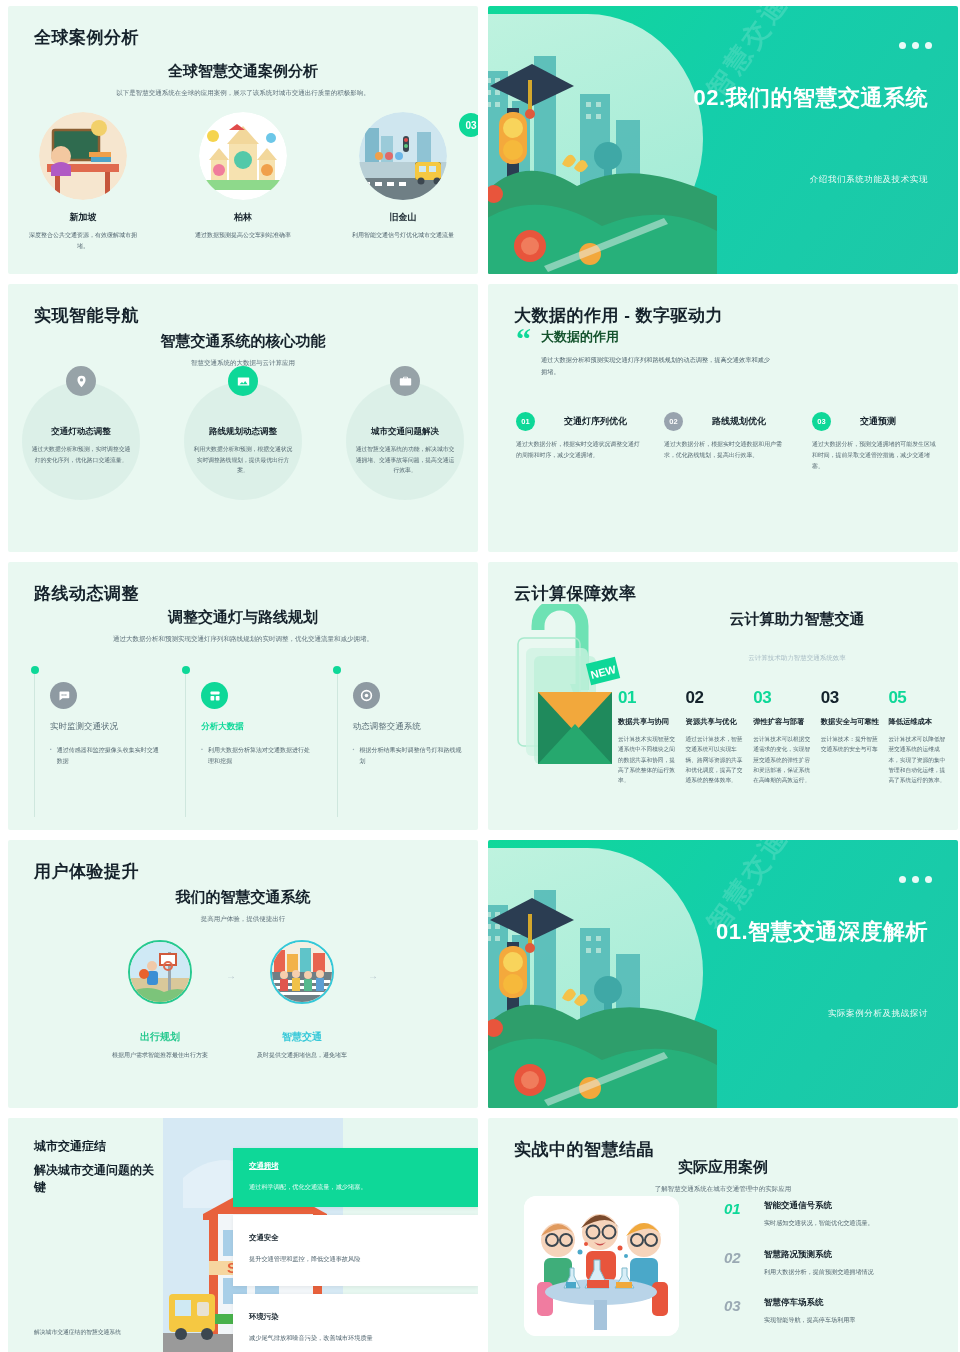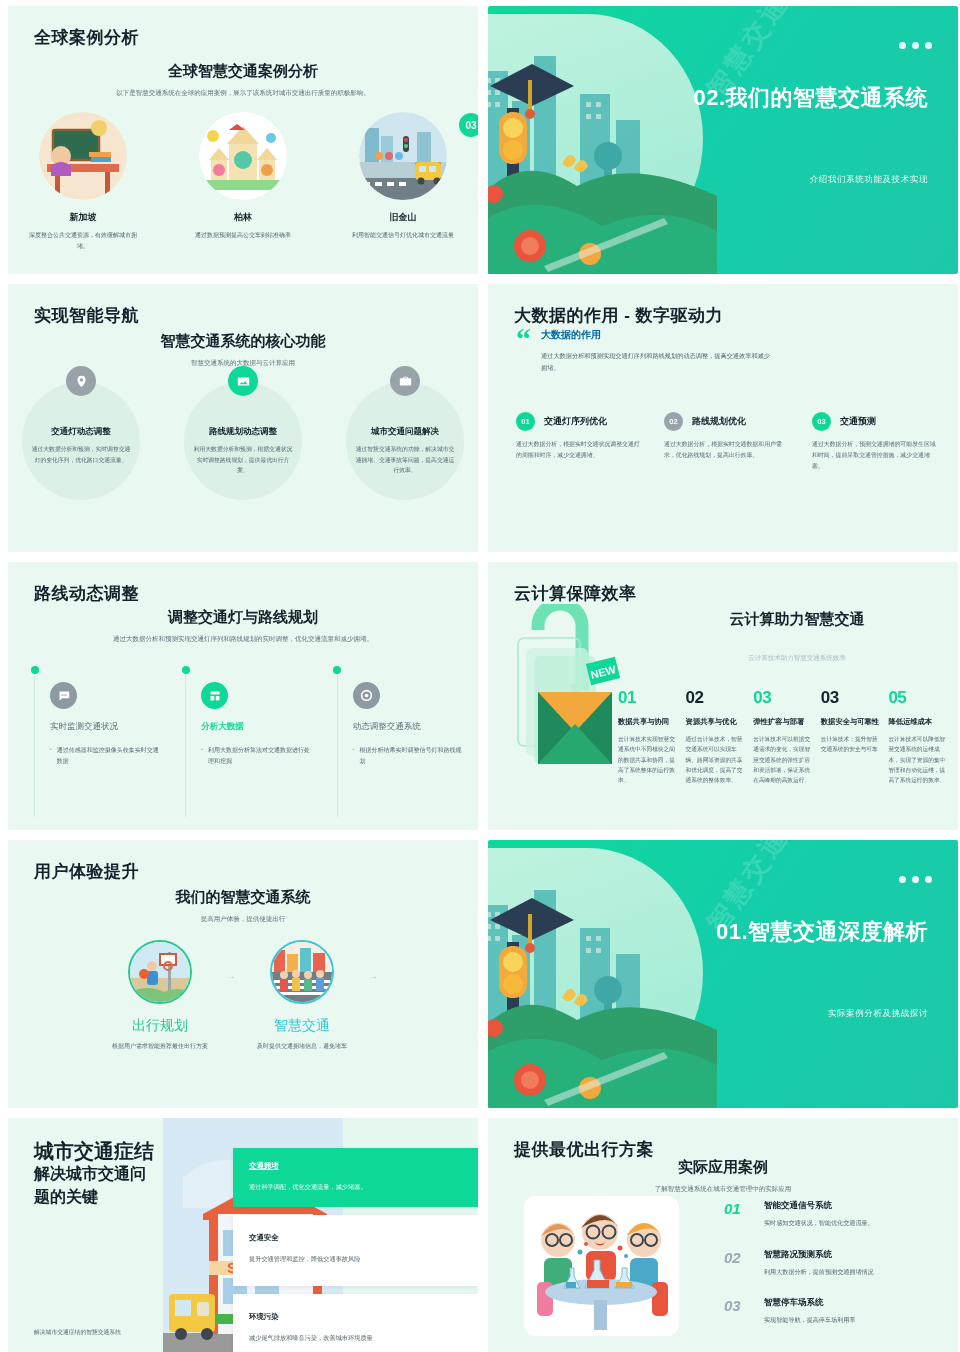--- a/index.html
+++ b/index.html
@@ -85,31 +85,31 @@
     width: 30px; height: 30px; border-radius: 50%; background: #97a3a8;
     display: flex; align-items: center; justify-content: center; color: #fff;
   }
   .s3-ico.green { background: #0ed898; }
   .s3-t { position: absolute; top: 44px; left: 4px; right: 4px; text-align: center; font-size: 8.5px; font-weight: 700; color: #16232c; }
   .s3-d { position: absolute; top: 62px; left: 9px; right: 9px; text-align: center; font-size: 5.8px; line-height: 1.85; color: #53666f; }
 
   
   .quote-wrap { position: absolute; left: 28px; top: 44px; right: 28px; display: flex; gap: 10px; }
   .quote-mark { font-size: 30px; line-height: .72; color: #0ed898; font-weight: 900; font-family: "Liberation Serif", serif; }
-  .quote-title { font-size: 10px; font-weight: 700; color: #0369a1; }
+  .quote-title { font-size: 13px; font-weight: 700; color: #14532d; }
   .quote-body { margin-top: 8px; font-size: 6.2px; line-height: 1.95; color: #4f636d; max-width: 235px; }
   .s4-row { position: absolute; left: 28px; right: 20px; top: 128px; display: flex; gap: 22px; }
   .s4-col { flex: 1; }
   .s4-top { display: flex; align-items: center; gap: 9px; }
   .s4-num {
     width: 19px; height: 19px; border-radius: 50%; background: #0ed898; color: #fff;
     font-size: 7.5px; font-weight: 700; display: flex; align-items: center; justify-content: center; flex: none;
   }
   .s4-num.grey { background: #98a3ae; }
-  .s4-ttl { font-size: 9px; font-weight: 700; color: #16232c; }
+  .s4-ttl { font-size: 9px; font-weight: 700; color: #16232c; margin-left: 20px; }
   .s4-desc { margin-top: 8px; font-size: 5.9px; line-height: 1.9; color: #53666f; }
 
   
   .s5-head { position: absolute; top: 46px; left: 0; right: 0; }
   .s5-row { position: absolute; top: 104px; left: 26px; right: 16px; display: flex; gap: 26px; }
   .s5-col { flex: 1; position: relative; padding-left: 16px; }
   .s5-line { position: absolute; left: 0; top: 6px; bottom: -50px; width: 1px; background: #cfe7de; }
   .s5-dot { position: absolute; left: -3.5px; top: 0; width: 8px; height: 8px; border-radius: 50%; background: #0ed898; }
   .s5-ico { margin-top: 16px; width: 27px; height: 27px; border-radius: 50%; background: #8e9aa2; display: flex; align-items: center; justify-content: center; color: #fff; }
   .s5-ico.green { background: #0ed898; }
@@ -129,27 +129,27 @@
   .s6-d { margin-top: 7px; font-size: 5.7px; line-height: 1.8; color: #51646e; }
 
   
   .s7-head { position: absolute; top: 48px; left: 0; right: 0; }
   .s7-row { position: absolute; top: 100px; left: 0; right: 0; display: flex; justify-content: center; align-items: flex-start; gap: 14px; }
   .s7-item { width: 104px; text-align: center; }
   .s7-circ { width: 64px; height: 64px; border-radius: 50%; margin: 0 auto; position: relative; overflow: hidden; border: 2.5px solid #27c98f; }
   .s7-circ.b2 { border-color: #35c8d8; }
   .s7-circ.b3 { border-color: #f2a83c; }
   .s7-arrow { margin-top: 30px; color: #b7c6cd; font-size: 10px; }
-  .s7-t { margin-top: 13px; font-size: 14px; font-weight: 400; }
+  .s7-t { margin-top: 26px; font-size: 10px; font-weight: 700; }
   .s7-d { margin-top: 6px; font-size: 6px; line-height: 1.8; color: #51646e; }
 
   
   .s9-left { position: absolute; left: 0; top: 0; width: 155px; height: 100%; background: #e9f8f1; z-index: 3; }
-  .s9-k { position: absolute; left: 26px; top: 20px; font-size: 20px; font-weight: 800; color: #14222b; }
-  .s9-sub { position: absolute; left: 26px; top: 44px; width: 122px; font-size: 16px; font-weight: 700; color: #14222b; line-height: 1.45; }
+  .s9-k { position: absolute; left: 26px; top: 20px; font-size: 12px; font-weight: 800; color: #14222b; }
+  .s9-sub { position: absolute; left: 26px; top: 44px; width: 122px; font-size: 12px; font-weight: 700; color: #14222b; line-height: 1.45; }
   .s9-foot { position: absolute; left: 26px; bottom: 38px; width: 118px; font-size: 5.8px; color: #4f636d; line-height: 1.7; }
   .s9-photo { position: absolute; left: 155px; top: 0; width: 180px; height: 100%; overflow: hidden; background: #dbeaf4; }
   .s9-cards { position: absolute; left: 225px; right: 0; top: 30px; z-index: 4; }
   .s9-card { background: #fff; padding: 13px 16px 15px; margin-bottom: 8px; box-shadow: 0 1px 4px rgba(0,0,0,.07); }
   .s9-card.green { background: #0ed898; position: relative; overflow: hidden; }
   .s9-ct { font-size: 7.4px; font-weight: 700; color: #16232c; }
   .s9-card.green .s9-ct { color: #fff; text-decoration: underline; }
   .s9-cd { margin-top: 12px; font-size: 6.2px; color: #4f636d; }
   .s9-card.green .s9-cd { color: rgba(255,255,255,.93); }
 
@@ -673,21 +673,21 @@
         <div class="s9-cd">提升交通管理和监控，降低交通事故风险</div>
       </div>
       <div class="s9-card" style="padding-top:18px;padding-bottom:30px">
         <div class="s9-ct">环境污染</div>
         <div class="s9-cd">减少尾气排放和噪音污染，改善城市环境质量</div>
       </div>
     </div>
   </div>
 
   <div class="slide">
-    <div class="kicker">提供最优出行方案</div>
+    <div class="kicker">实战中的智慧结晶</div>
     <div class="s10-head">
       <div class="ctr-title">实际应用案例</div>
       <div class="ctr-sub">了解智慧交通系统在城市交通管理中的实际应用</div>
     </div>
     <div class="s10-art">
       <svg width="155" height="140" viewBox="0 0 155 140">
         <rect width="155" height="140" rx="12" fill="#ffffff"></rect>
 
         <circle cx="34" cy="44" r="17" fill="#f6d4bb"></circle>
         <path d="M17 40 q17 -24 34 0 q-8 -14 -34 0z" fill="#e09a5e"></path>

